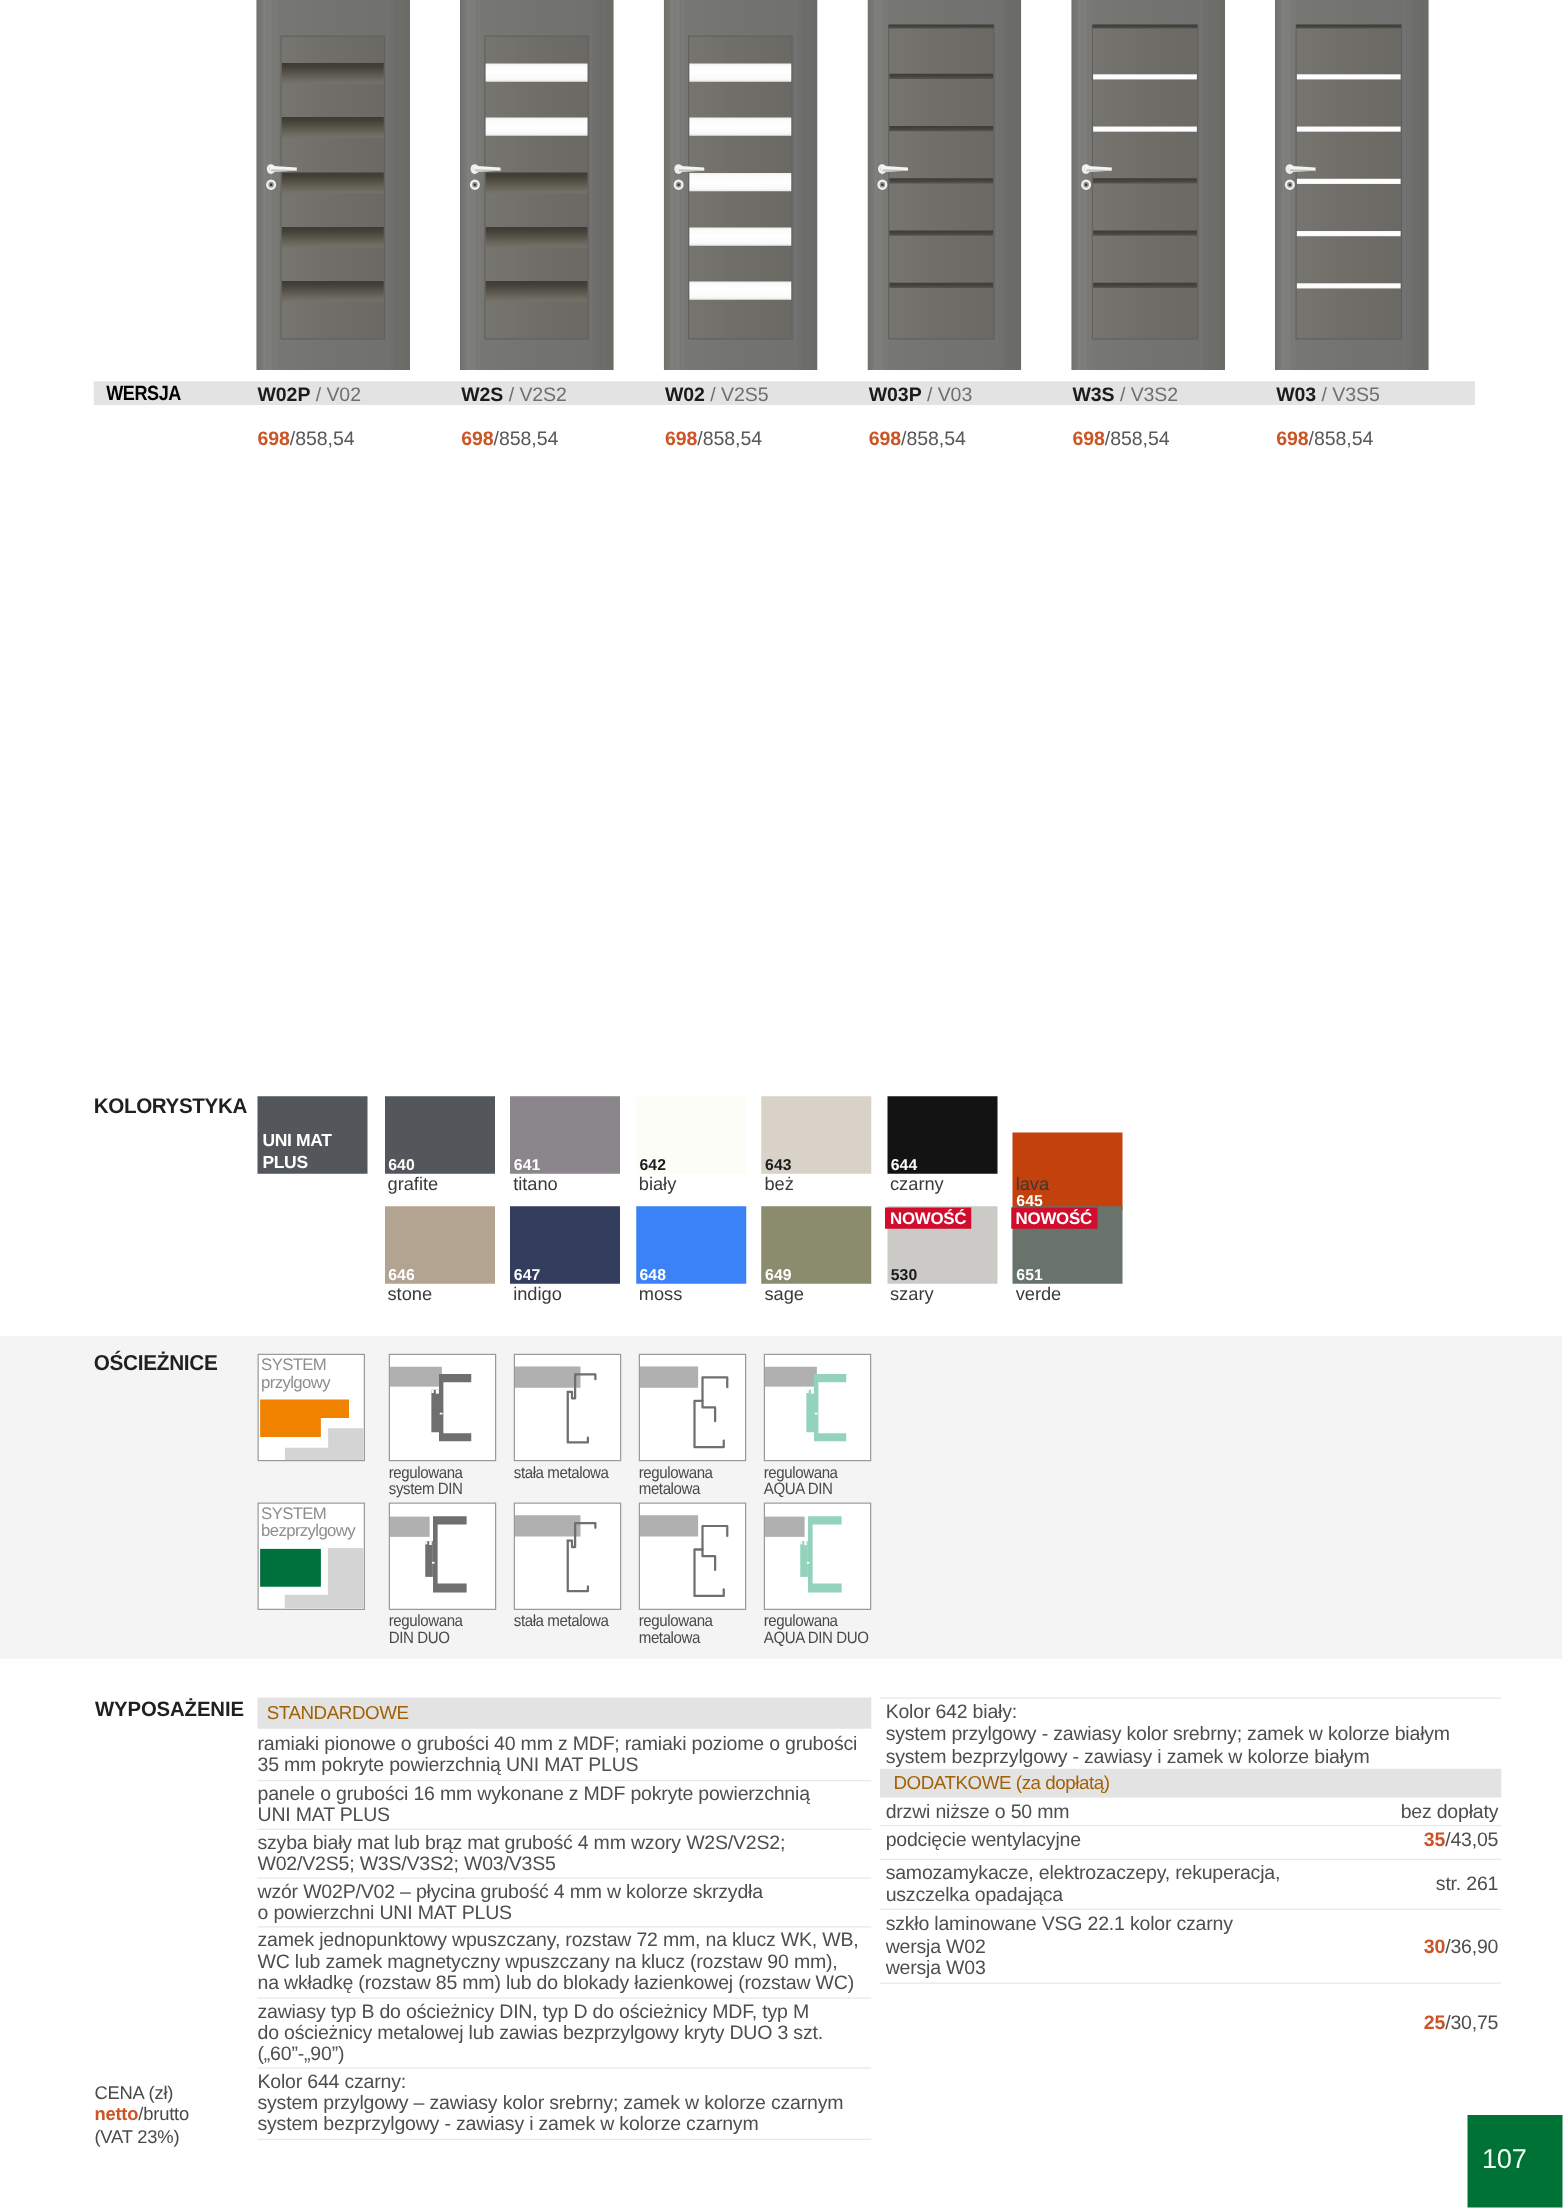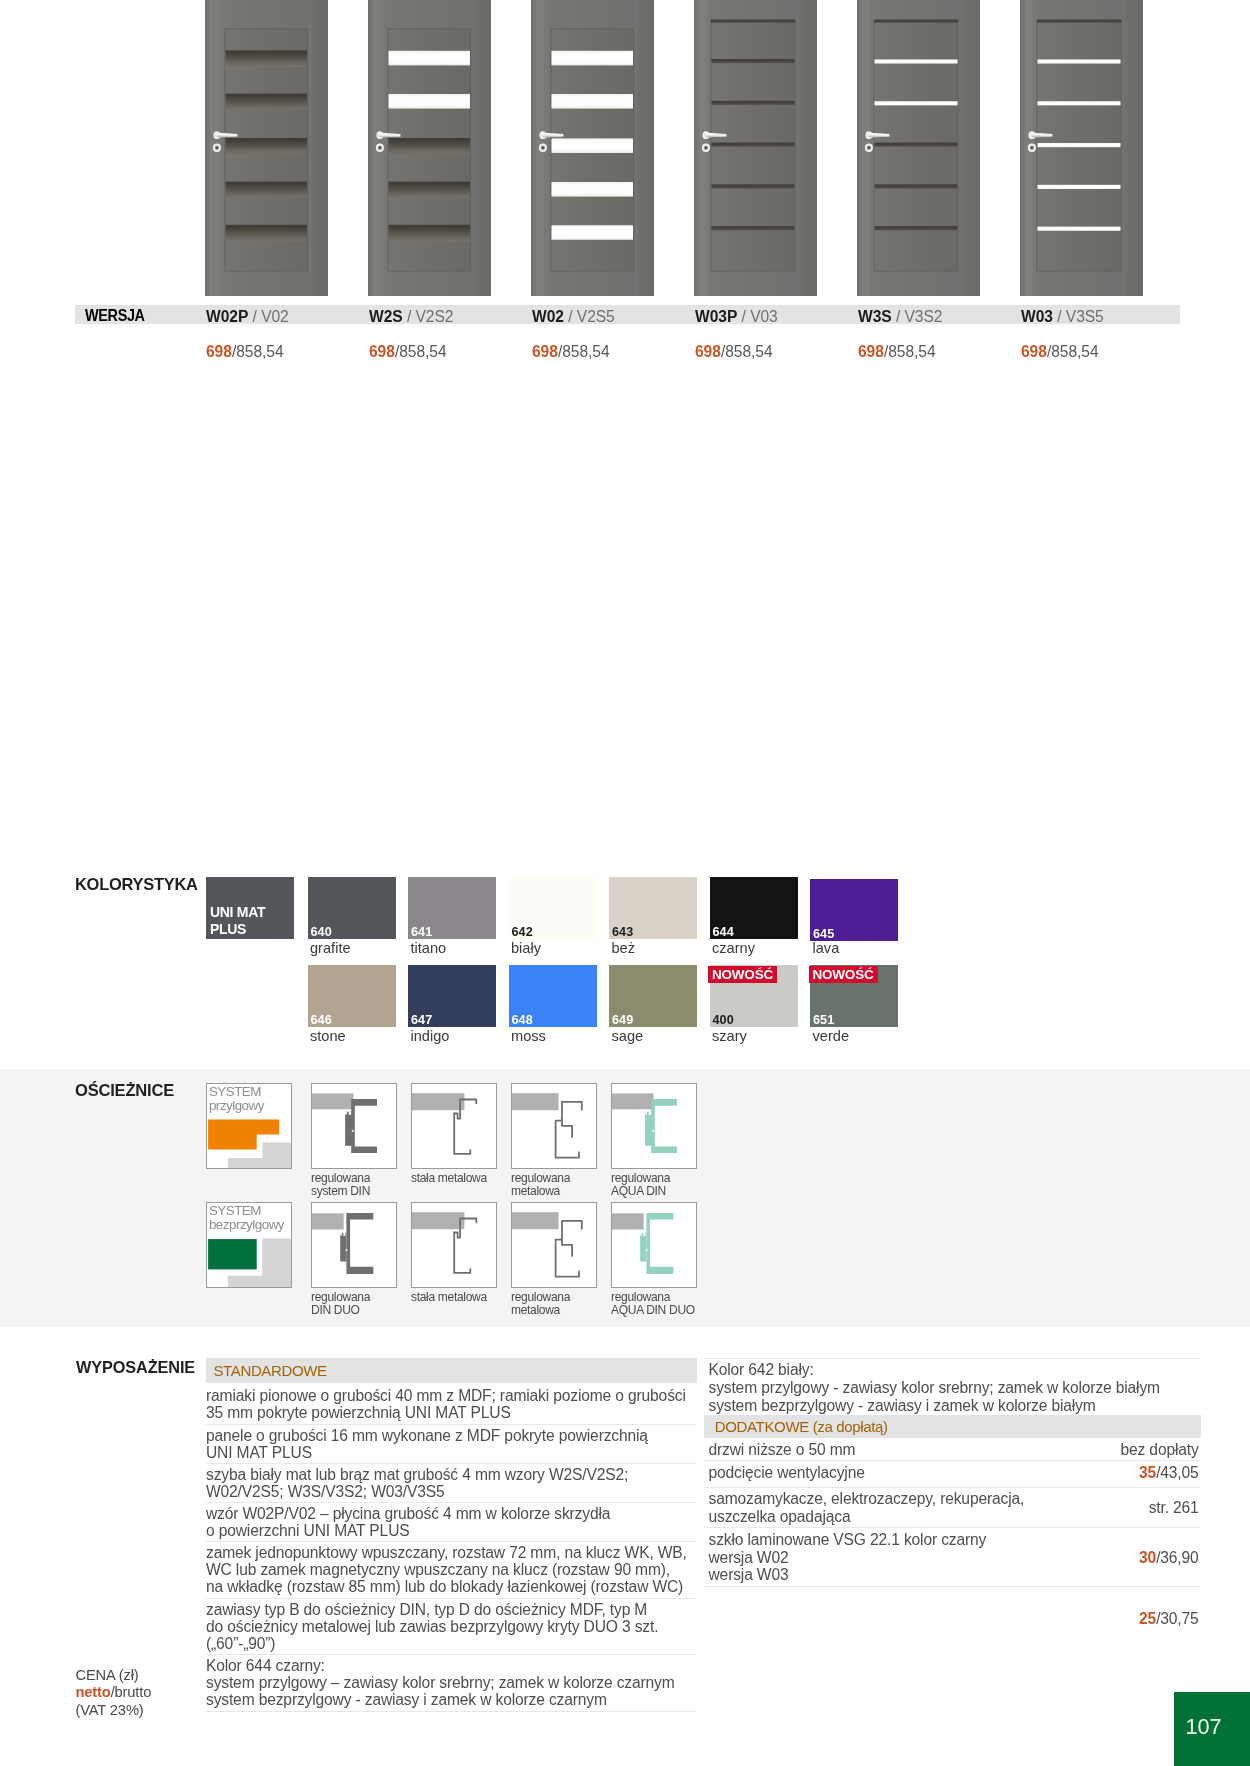--- a/index.html
+++ b/index.html
@@ -498,21 +498,21 @@
     </div>
     <div class="swname" style="left:511px;top:940px">biały</div>
     <div class="sw lightbg" style="left:609px;top:877px;background:#d9d2c8">
       <div class="code">643</div>
     </div>
     <div class="swname" style="left:611.5px;top:940px">beż</div>
     <div class="sw" style="left:709.5px;top:877px;background:#131313">
       <div class="code">644</div>
     </div>
     <div class="swname" style="left:712px;top:940px">czarny</div>
-    <div class="sw" style="left:810px;top:879px;background:#4c1d95">
+    <div class="sw" style="left:810px;top:906px;background:#c2410c">
       <div class="code">645</div>
     </div>
     <div class="swname" style="left:812.5px;top:940px">lava</div>
     <div class="sw" style="left:307.5px;top:965px;background:#b3a491">
       <div class="code">646</div>
     </div>
     <div class="swname" style="left:310px;top:1028px">stone</div>
     <div class="sw" style="left:408px;top:965px;background:#333d5e">
       <div class="code">647</div>
     </div>
@@ -520,21 +520,21 @@
     <div class="sw" style="left:508.5px;top:965px;background:#3b82f6">
       <div class="code">648</div>
     </div>
     <div class="swname" style="left:511px;top:1028px">moss</div>
     <div class="sw" style="left:609px;top:965px;background:#8a8c6d">
       <div class="code">649</div>
     </div>
     <div class="swname" style="left:611.5px;top:1028px">sage</div>
     <div class="sw lightbg" style="left:709.5px;top:965px;background:#cbcac6">
       <div class="badge">NOWOŚĆ</div>
-      <div class="code">400</div>
+      <div class="code">530</div>
     </div>
     <div class="swname" style="left:712px;top:1028px">szary</div>
     <div class="sw" style="left:810px;top:965px;background:#68736c">
       <div class="badge">NOWOŚĆ</div>
       <div class="code">651</div>
     </div>
     <div class="swname" style="left:812.5px;top:1028px">verde</div>
   </div>
 
 <div id="frames-bg"></div>

